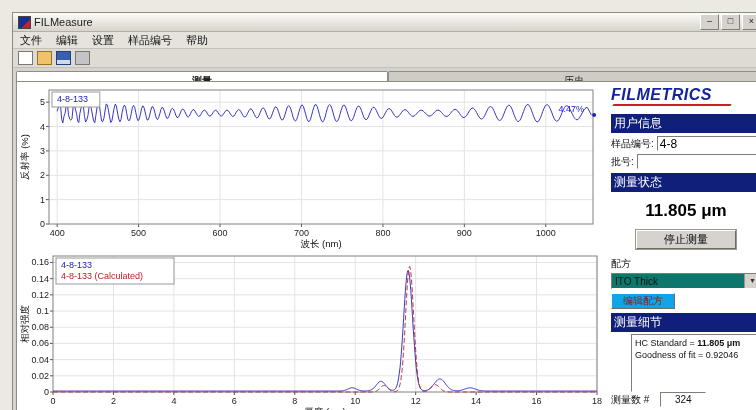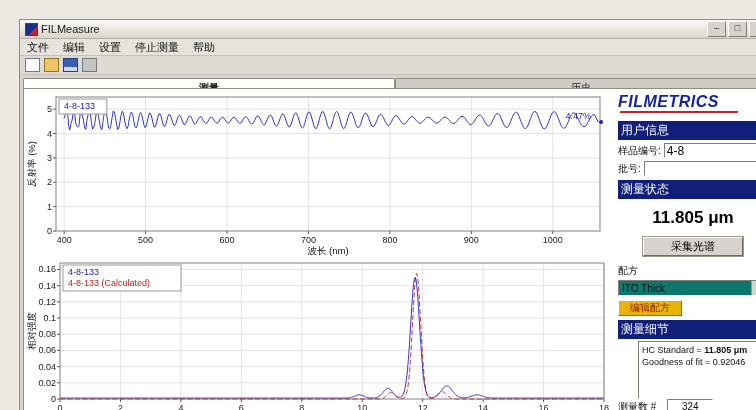--- a/index.html
+++ b/index.html
@@ -1,16 +1,16 @@
 <!DOCTYPE html>
 <html><head>
 <meta charset="utf-8">
 <style>
   html,body{margin:0;padding:0;background:#f2f1ee;font-family:"Liberation Sans",sans-serif;}
-  .frame{width:756px;height:410px;box-sizing:border-box;background:#ece9e2;padding:19px;}
+  .frame{width:756px;height:410px;box-sizing:border-box;background:#ece9e2;padding:12px;}
   .window{position:relative;width:750px;height:404px;border:1px solid #8f8c84;background:#d6d3ce;}
   
   .titlebar{height:18px;display:flex;align-items:center;background:linear-gradient(#fcfbf9,#d8d4cb);border-bottom:1px solid #b3afa6;padding:0 2px;}
   .app-icon{width:11px;height:11px;margin:0 3px;background:linear-gradient(135deg,#1b2f8a 60%,#c8202a 60%);border:1px solid #444;}
   .title{font-size:11px;color:#1a1a1a;flex:1;}
   .win-btns{display:flex;gap:2px;}
   .wbtn{width:17px;height:14px;font-size:9px;line-height:13px;text-align:center;background:#d6d3ce;border:1px solid;border-color:#fff #807d76 #807d76 #fff;cursor:default;color:#222;}
   
   .menubar{height:16px;display:flex;align-items:center;font-size:11px;color:#111;background:#e6e3dc;border-bottom:1px solid #c5c1b8;}
   .menubar span{padding:1px 7px;}
@@ -35,21 +35,21 @@
   .logo-swoosh{height:0;border-bottom:2px solid #c8202a;width:118px;margin:0 0 4px 2px;transform:skewX(-30deg);}
   .secbar{background:#101f7a;color:#fff;font-size:12px;padding:1px 3px;margin-top:4px;}
   .frow{display:flex;align-items:center;margin-top:3px;gap:3px;}
   .frow label{white-space:nowrap;}
   .tbox{flex:1;min-width:0;height:13px;font-size:12px;border:1px solid;border-color:#807d76 #fff #fff #807d76;background:#fff;padding:0 2px;font-family:"Liberation Sans",sans-serif;}
   .reading{font-size:17px;font-weight:bold;text-align:center;margin:9px 0 7px 0;color:#000;}
   .btn3d{display:block;margin:2px auto 8px auto;width:100px;height:22px;font-size:11px;background:#d6d3ce;border:1px solid;border-color:#fff #6f6c66 #6f6c66 #fff;box-shadow:0 0 0 1px #9a978f;cursor:default;font-family:"Liberation Sans",sans-serif;}
   .select{display:flex;align-items:center;height:16px;border:1px solid;border-color:#807d76 #fff #fff #807d76;background:#0f766e;margin-top:2px;}
   .select .val{flex:1;padding-left:3px;font-size:10px;}
   .select .drop{width:15px;height:14px;background:#d6d3ce;border-left:1px solid #9a978f;font-size:7px;text-align:center;line-height:14px;color:#333;}
-  .btn-edit{display:block;margin:4px 0 0 0;width:64px;height:17px;font-size:10px;color:#8b1a1a;background:#eab308;border:1px solid;border-color:#fff #6f6c66 #6f6c66 #fff;cursor:default;font-family:Liberation Mono, monospace;padding:0;}
+  .btn-edit{display:block;margin:4px 0 0 0;width:64px;height:17px;font-size:10px;color:#8b1a1a;background:#0ea5e9;border:1px solid;border-color:#fff #6f6c66 #6f6c66 #fff;cursor:default;font-family:Liberation Mono, monospace;padding:0;}
   .details{border:1px solid;border-color:#807d76 #fff #fff #807d76;background:#fff;height:62px;font-size:9px;padding:2px 3px;line-height:12px;margin-top:2px;margin-left:20px;}
   .count-row{margin-top:auto;display:flex;align-items:flex-end;gap:11px;padding-bottom:2px;}
   .count-box{width:44px;text-align:center;background:#fff;border:1px solid;border-color:#807d76 #fff #fff #807d76;font-size:10px;height:13px;line-height:13px;}
 </style>
 </head>
 <body>
 
 <div class="frame">
 <div class="window">
 
@@ -60,21 +60,21 @@
       <span class="wbtn">–</span>
       <span class="wbtn">□</span>
       <span class="wbtn">×</span>
     </span>
   </div>
 
   <div class="menubar">
     <span>文件</span>
     <span>编辑</span>
     <span>设置</span>
-    <span>停止测量</span>
+    <span>样品编号</span>
     <span>帮助</span>
   </div>
 
   <div class="toolbar">
     <span class="tico new"></span>
     <span class="tico open"></span>
     <span class="tico save"></span>
     <span class="tico print"></span>
   </div>
 
@@ -212,21 +212,21 @@
         <label>样品编号:</label>
         <input class="tbox" value="4-8" style="">
       </div>
       <div class="frow">
         <label>批号:</label>
         <input class="tbox" value="" style="">
       </div>
 
       <div class="secbar">测量状态</div>
       <div class="reading">11.805 μm</div>
-      <button class="btn3d">采集光谱</button>
+      <button class="btn3d">停止测量</button>
 
       <div>配方</div>
       <div class="select">
         <span class="val">ITO Thick</span>
         <span class="drop">▼</span>
       </div>
       <button class="btn-edit">编辑配方</button>
 
       <div class="secbar">测量细节</div>
       <div class="details">

